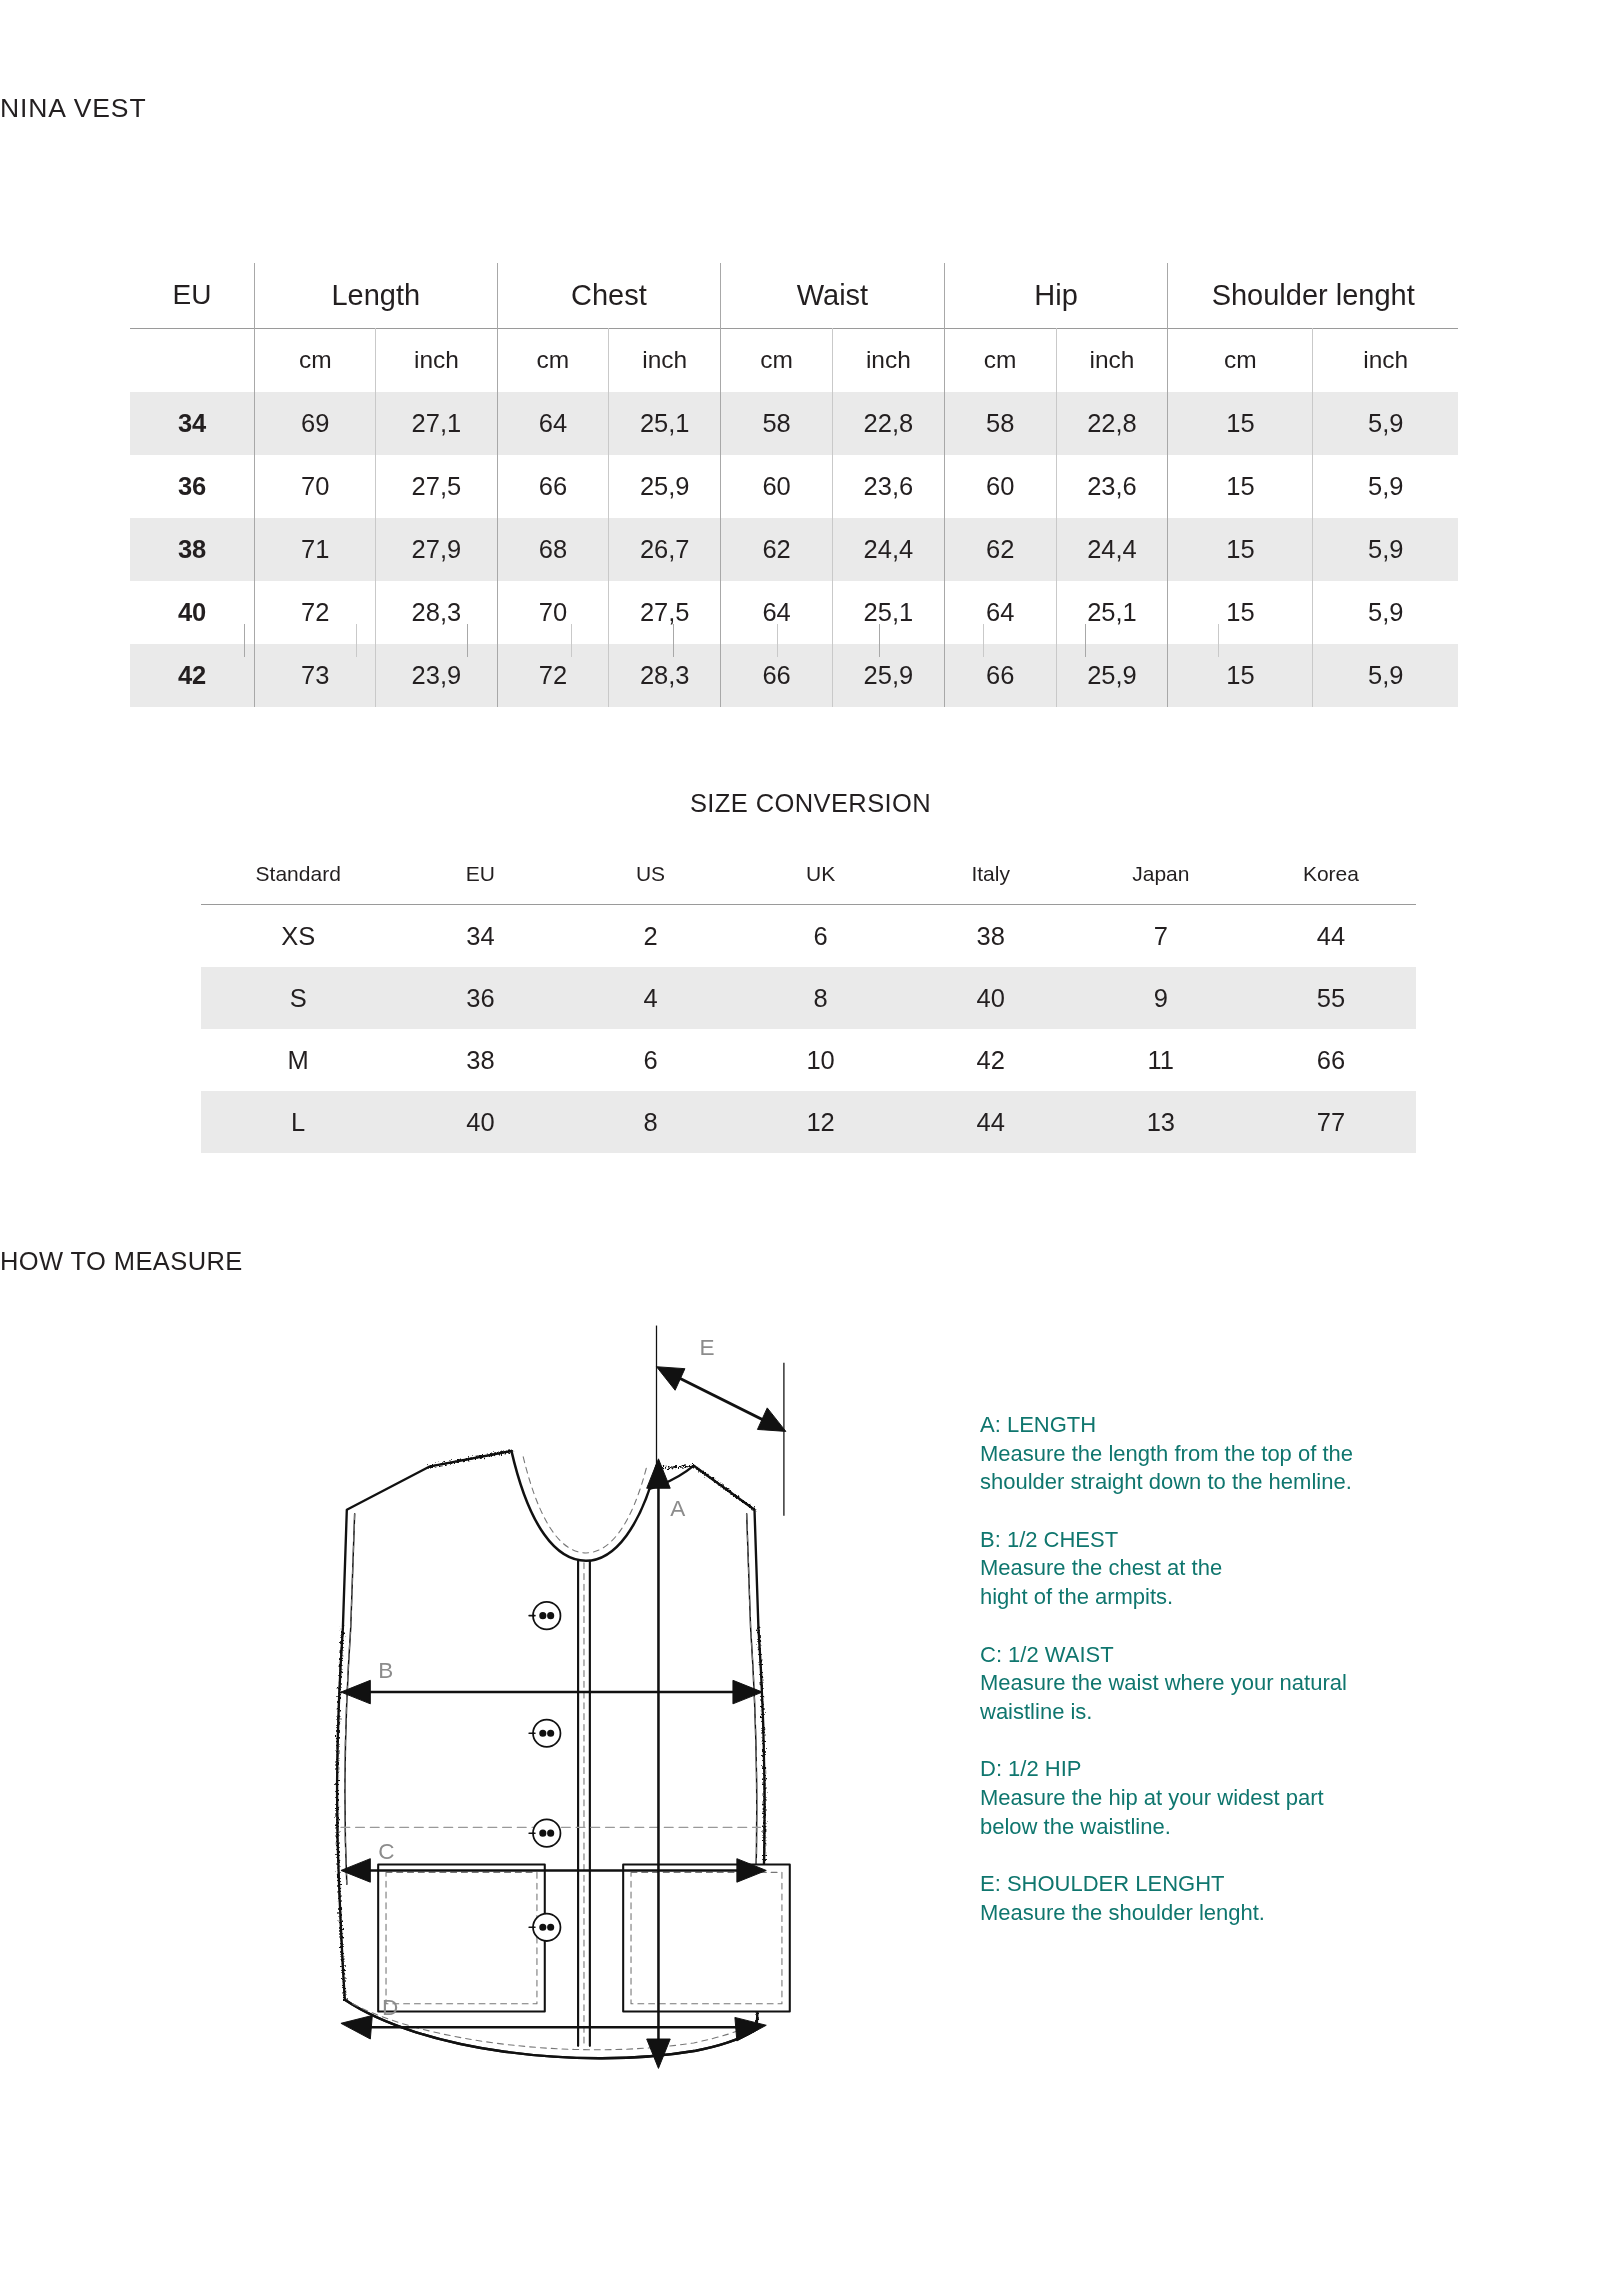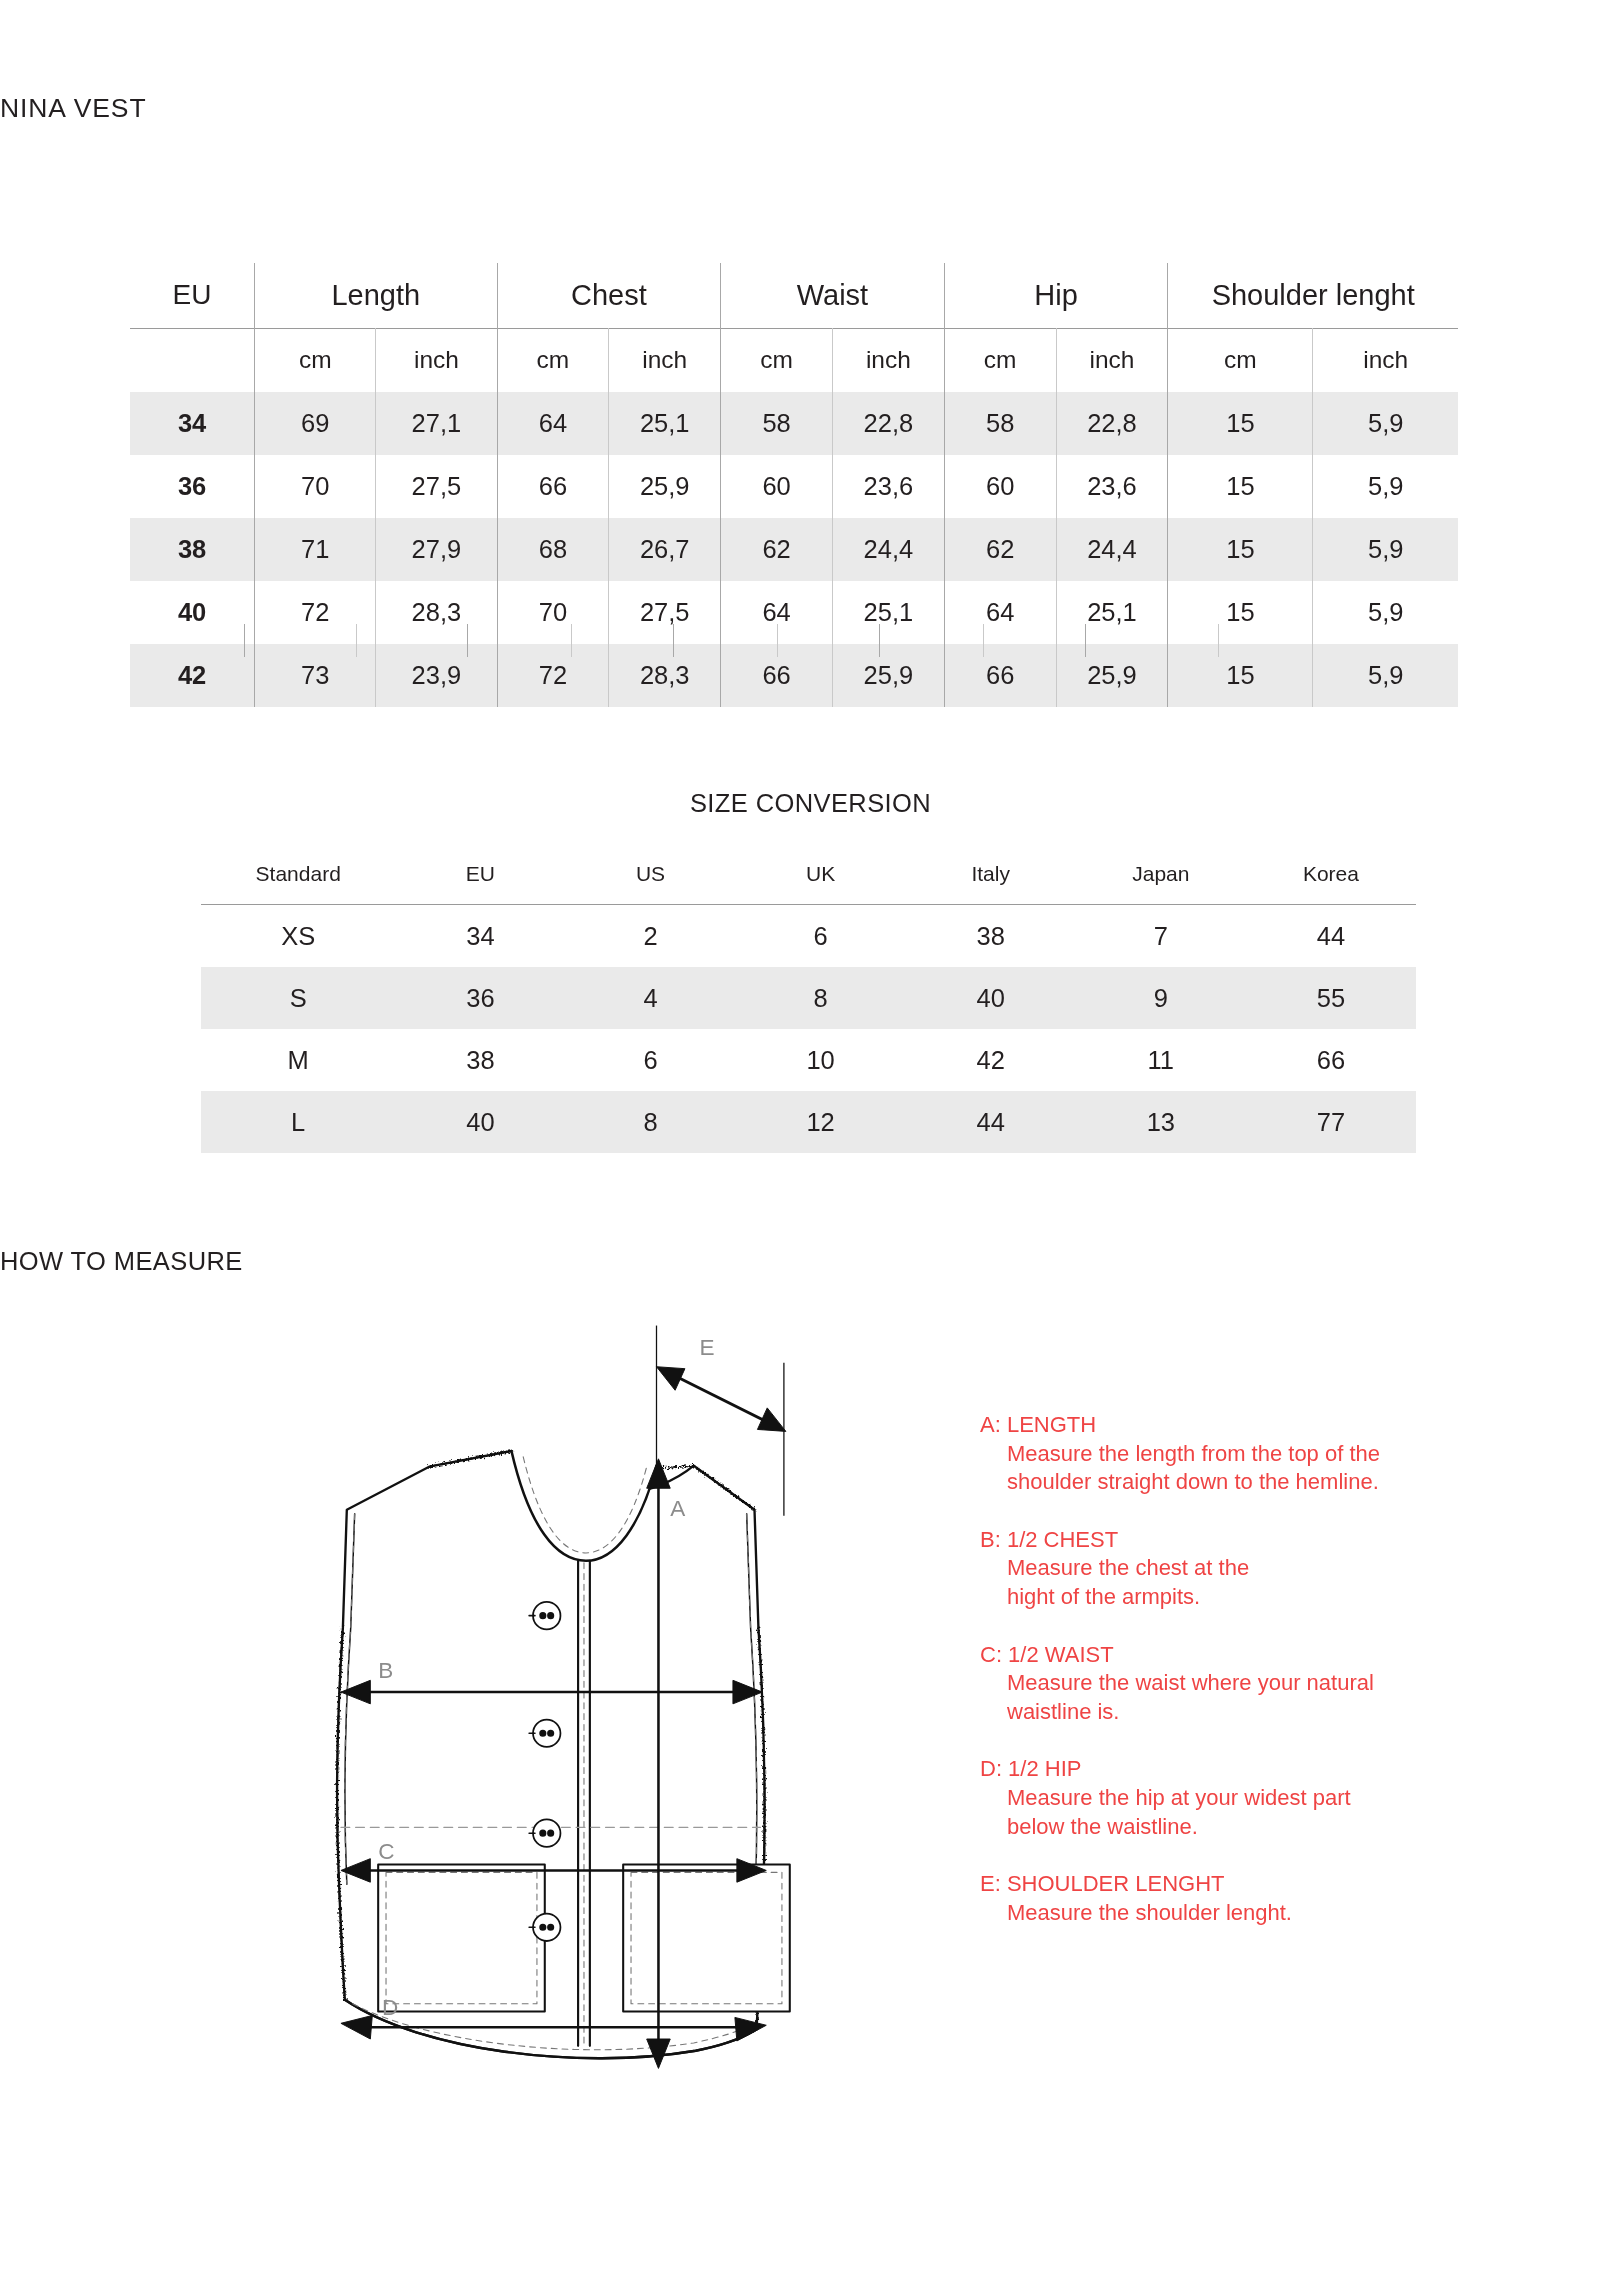--- a/index.html
+++ b/index.html
@@ -152,26 +152,26 @@
   }
   .vest-wrap svg { display: block; }
 
   .instructions {
     position: absolute;
     left: 980px;
     top: 1411px;
     width: 510px;
     font-size: 22px;
     line-height: 1.30;
-    color: #ef4444;
+    color: #0f766e;
   }
   .instructions .blk { margin-bottom: 29px; }
   .instructions .blk:last-child { margin-bottom: 0; }
   .instructions .ttl { display: block; }
-  .instructions .ln  { display: block; margin-left: 27px; }
+  .instructions .ln  { display: block; }
 </style>
 </head>
 <body>
 
 <div class="page-title">NINA VEST</div>
 
 <table class="meas-table">
   <thead>
     <tr class="grp-head">
       <th class="eucell" style="width:8.6%">EU</th>

